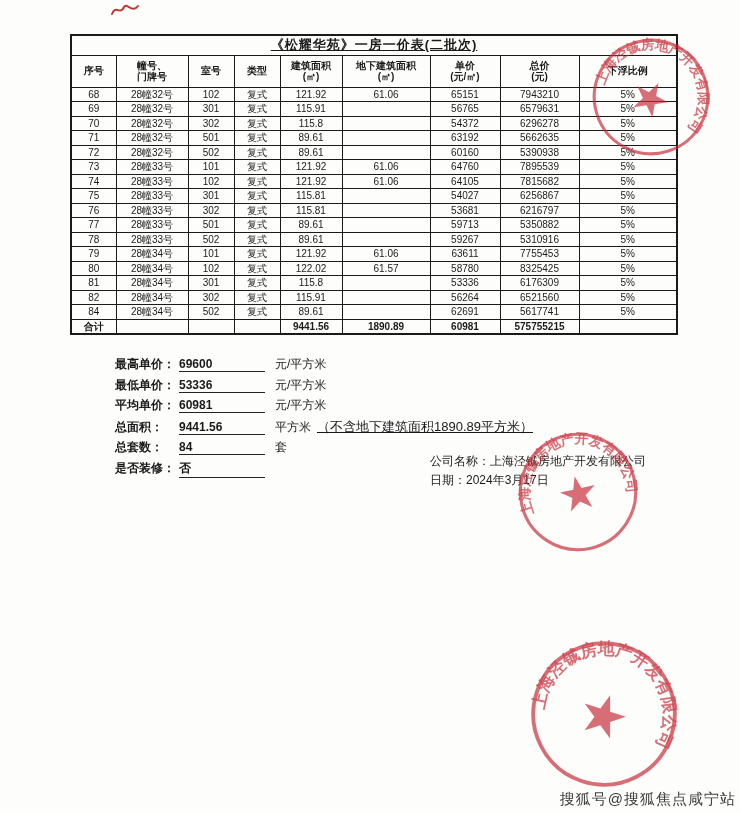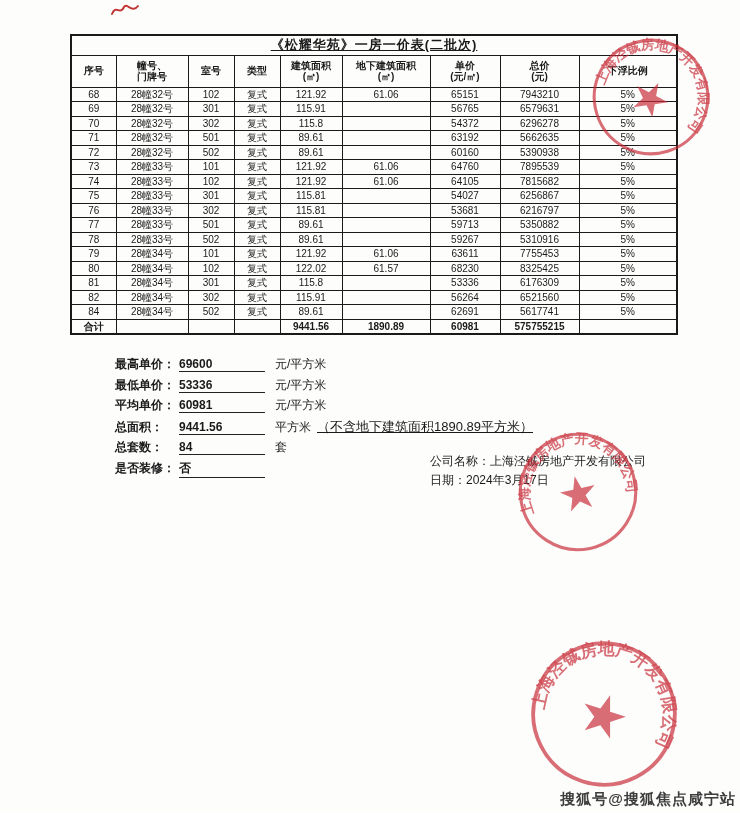--- a/index.html
+++ b/index.html
@@ -55,21 +55,21 @@
   
   .seal { position:absolute; pointer-events:none; opacity:0.85; }
   .seal svg { display:block; width:100%; height:100%; }
   .seal-1 { left:590px; top:36px;  width:122px; height:122px; transform:rotate(28deg); }
   .seal-2 { left:516px; top:430px; width:124px; height:124px; transform:rotate(-12deg); }
   .seal-3 { left:528px; top:638px; width:152px; height:152px; transform:rotate(18deg); }
 
   
   .watermark {
     position:absolute; right:4px; bottom:3px;
-    font-size:15px; font-weight:bold; color:#3d3d3d; letter-spacing:1px;
+    font-size:15px; font-weight:normal; color:#3d3d3d; letter-spacing:1px;
   }
 </style>
 </head>
 <body>
 
 <div class="page">
 
   <svg class="corner-mark" viewBox="0 0 30 16">
     <path d="M2,12 C6,2 10,14 14,5 C17,0 22,12 28,4" fill="none" stroke="#c23333" stroke-width="2" stroke-linecap="round"></path>
   </svg>
@@ -242,21 +242,21 @@
           <td>7755453</td>
           <td>5%</td>
         </tr>
         <tr>
           <td>80</td>
           <td>28幢34号</td>
           <td>102</td>
           <td>复式</td>
           <td>122.02</td>
           <td>61.57</td>
-          <td>68230</td>
+          <td>58780</td>
           <td>8325425</td>
           <td>5%</td>
         </tr>
         <tr>
           <td>81</td>
           <td>28幢34号</td>
           <td>301</td>
           <td>复式</td>
           <td>115.8</td>
           <td></td>

